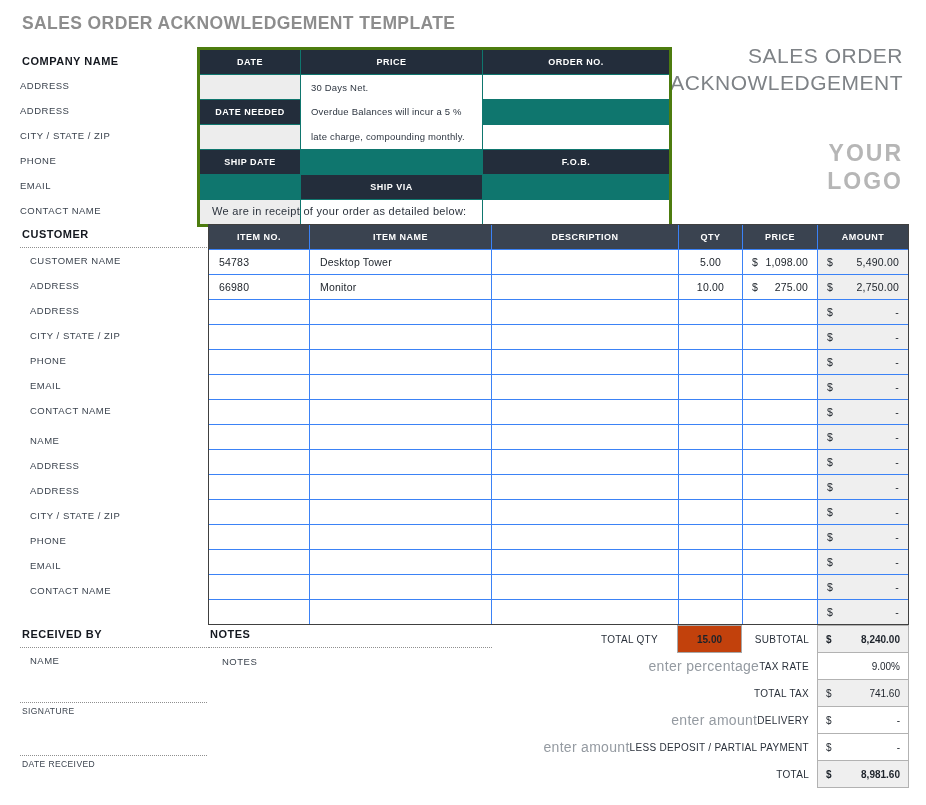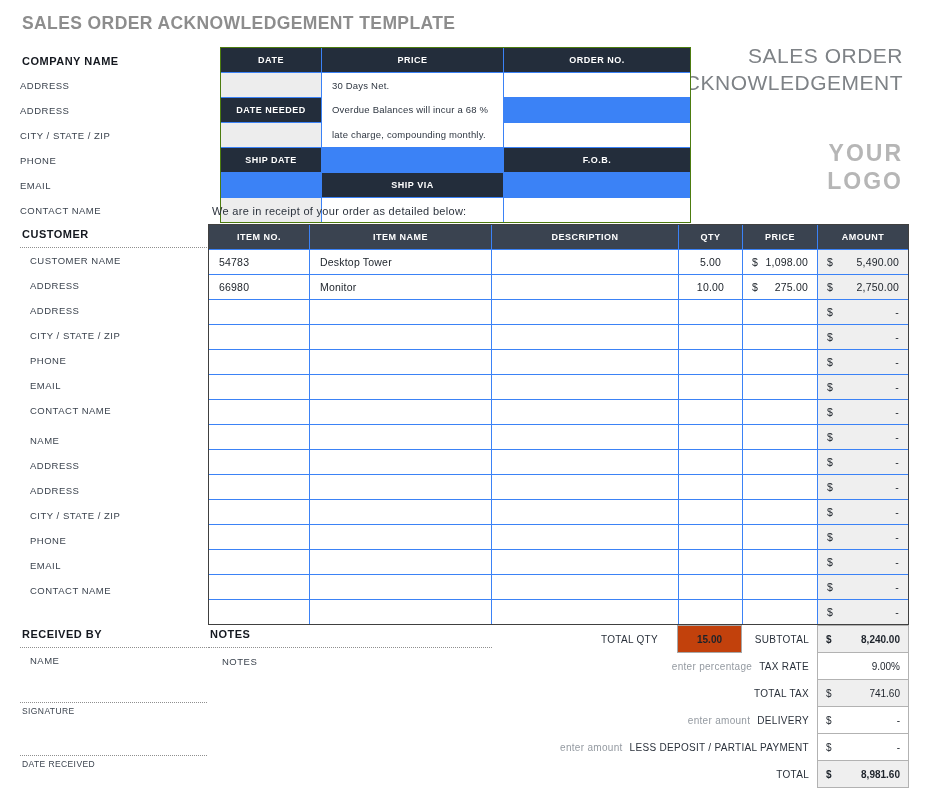--- a/index.html
+++ b/index.html
@@ -46,27 +46,27 @@
   .company-head {
     height: 25px; display: flex; align-items: center;
     font-size: 11px; font-weight: bold; color: #14181f; letter-spacing: 0.5px;
     padding-left: 2px;
   }
   .sig-line { position: absolute; left: 20px; width: 187px; border-top: 1px dotted #8f8f8f; }
   .sig-label { position: absolute; left: 22px; font-size: 8.5px; color: #3b434e; letter-spacing: 0.4px; }
 
   
   .info-table {
-    position: absolute; left: 220px; top: 47px;
+    position: absolute; left: 197px; top: 47px;
     display: grid;
     grid-template-columns: 100px 181px 186px;
     grid-auto-rows: 24px;
     gap: 1px;
-    background: #3b82f6;
-    border: 1px solid #4d7c0f;
+    background: #0f766e;
+    border: 3px solid #4d7c0f;
   }
   .hdr {
     background: #232d3b; color: #fff;
     font-size: 9px; font-weight: bold; letter-spacing: 0.5px;
     display: flex; align-items: center; justify-content: center;
   }
   .cell-blank-gray { background: #ededed; }
   .cell-blank-white { background: #ffffff; }
   .g-c1 { grid-column: 1; } .g-c2 { grid-column: 2; } .g-c3 { grid-column: 3; }
   .terms-body {
@@ -109,21 +109,21 @@
   
   .totals { position: absolute; left: 208px; top: 625px; width: 701px; }
   .totals-row { display: flex; height: 28px; align-items: stretch; }
   .totals-row + .totals-row { margin-top: -1px; }
   .t-label {
     display: flex; align-items: center; justify-content: flex-end;
     font-size: 10px; color: #2a313b; letter-spacing: 0.3px; padding-right: 8px;
   }
   .t-label.flex1 { flex: 1; }
   .t-label.tq { width: 458px; }
-  .helper { color: #949aa1; margin-right: 7px; font-size: 10px; }
+  .helper { color: #949aa1; font-size: 14px; }
   .qty-box {
     width: 65px; margin-left: 11px;
     border: 1px solid #a8a8a8; background: #c2410c;
     display: flex; align-items: center; justify-content: center;
     font-size: 10px; font-weight: bold; color: #1d232b;
   }
   .vbox {
     width: 92px; border: 1px solid #b2b2b2; background: #fff;
     display: flex; align-items: center; justify-content: space-between;
     padding: 0 8px; font-size: 10px; color: #1d232b;
@@ -202,21 +202,21 @@
 <div class="sig-label" style="top:759px;">DATE RECEIVED</div>
 
 <div class="info-table">
   <div class="hdr g-c1">DATE</div>
   <div class="hdr g-c2">PRICE</div>
   <div class="hdr g-c3">ORDER NO.</div>
 
   <div class="cell-blank-gray g-c1"></div>
   <div class="terms-body">
     <div>30 Days Net.</div>
-    <div>Overdue Balances will incur a 68 %</div>
+    <div>Overdue Balances will incur a 5 %</div>
     <div>late charge, compounding monthly.</div>
   </div>
   <div class="cell-blank-white g-c3"></div>
 
   <div class="hdr g-c1">DATE NEEDED</div>
 
   <div class="cell-blank-gray g-c1"></div>
   <div class="cell-blank-white g-c3"></div>
 
   <div class="hdr g-c1">SHIP DATE</div>

